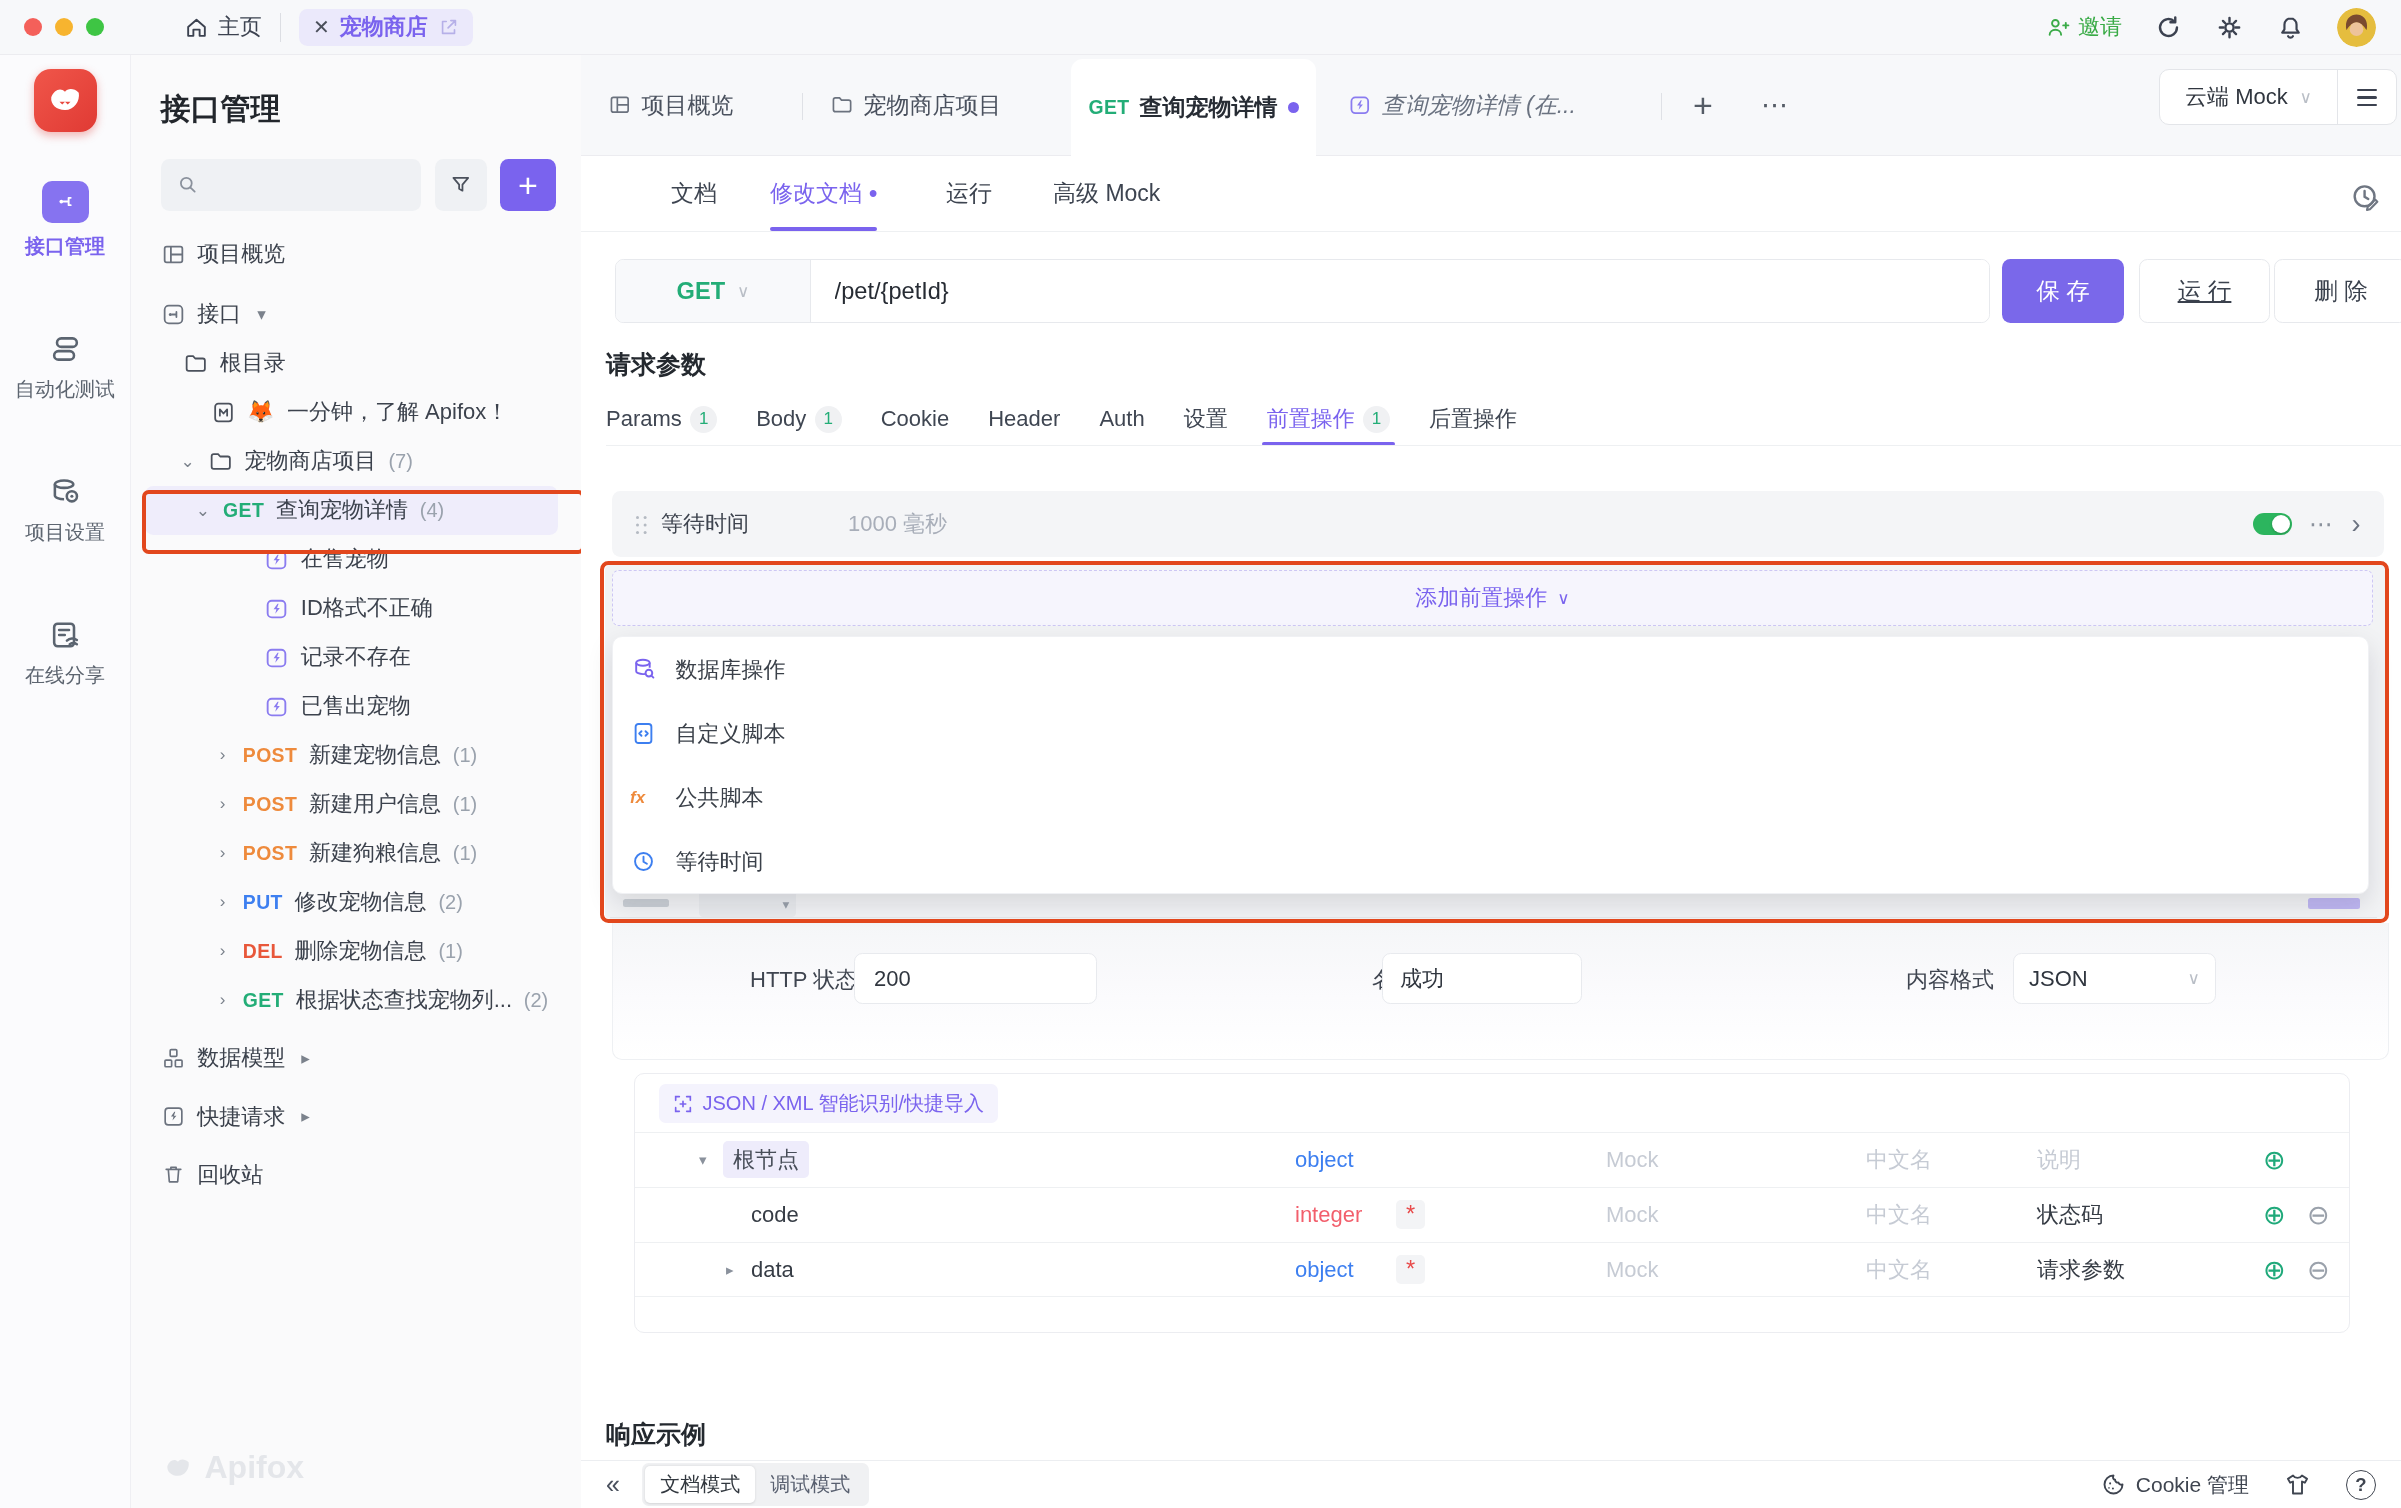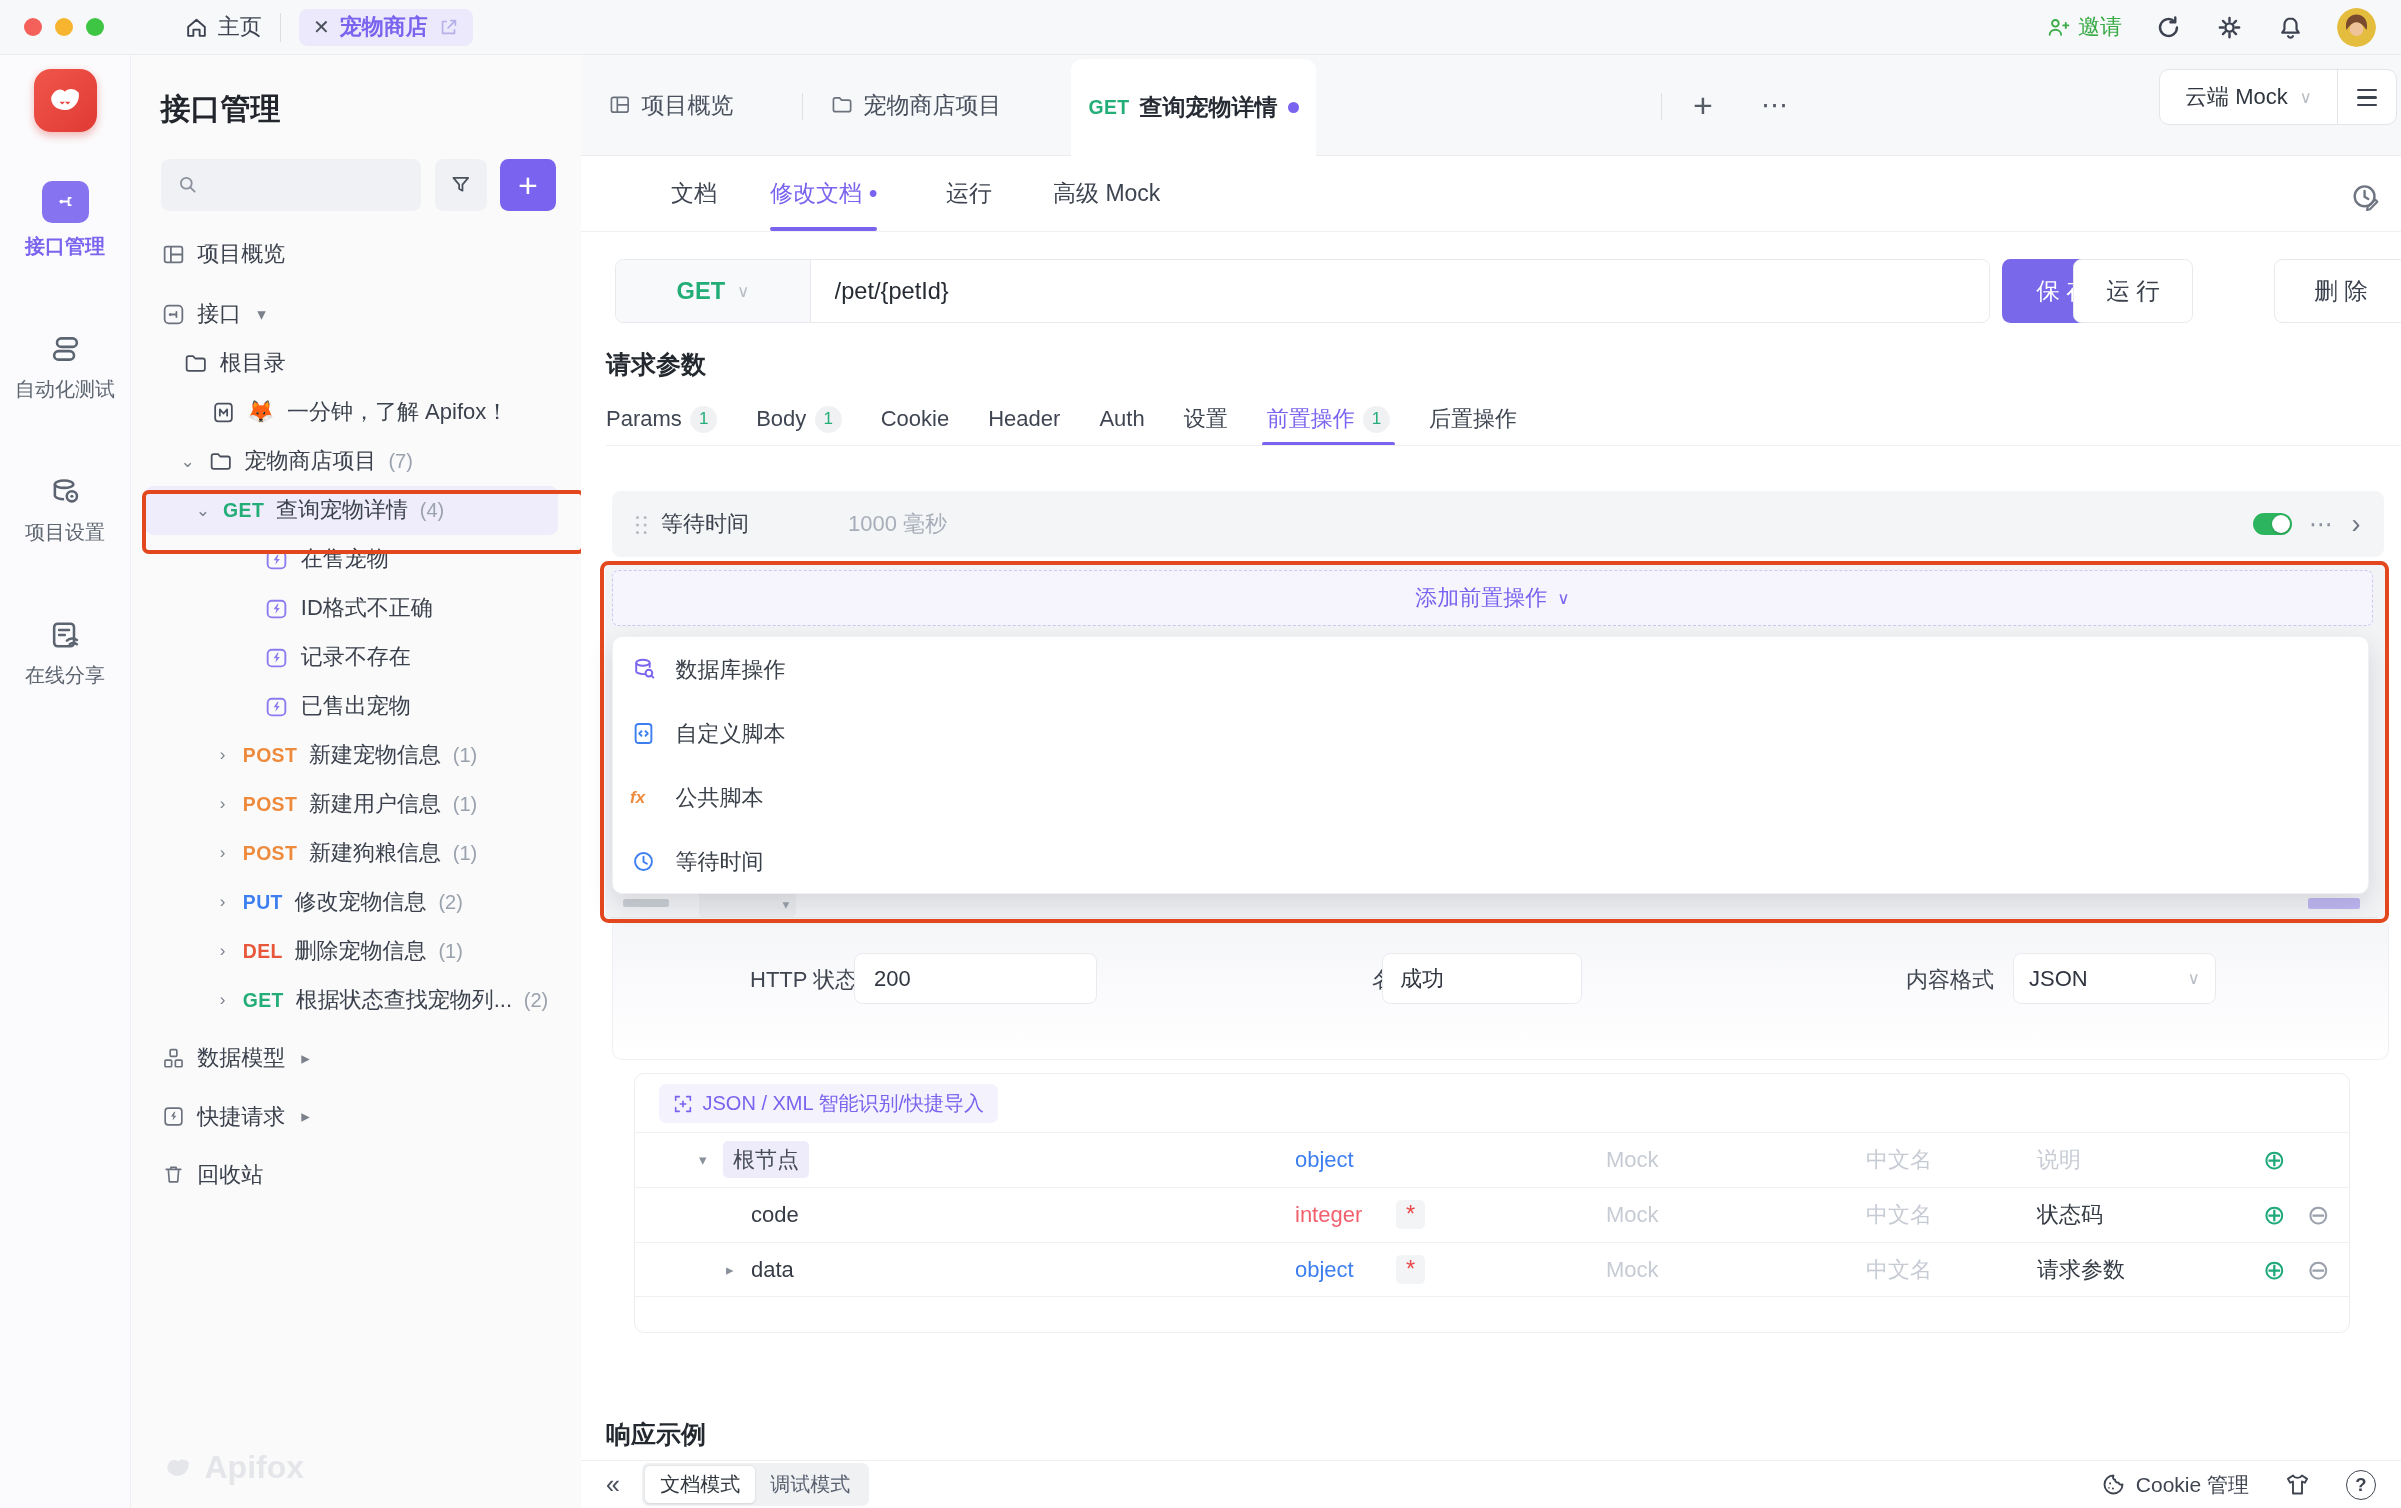--- a/index.html
+++ b/index.html
@@ -69,21 +69,21 @@
   .hist { position:absolute; left:1768px; top:125px; color:#6f7682; }
 
   .reqbar { position:absolute; left:34px; top:204px; width:1375px; height:64px; border:0.8px solid #e7e9ed; border-radius:8.4px; background:#fff; display:flex; overflow:hidden; }
   .method { width:195px; background:#f8f9fb; border-right:0.8px solid #e7e9ed; display:flex; align-items:center; justify-content:center; gap:11.8px; }
   .method .m { color:#23ad77; font-weight:bold; font-size:23.6px; }
   .method .v { color:#b9bec6; font-size:17px; }
   .url { flex:1; border:none; outline:none; font-size:23.6px; color:#262b33; padding-left:23.6px; font-family:"Liberation Sans",sans-serif; background:#fff; }
   .btn { position:absolute; top:204px; height:64px; border-radius:8.4px; font-size:23.6px; display:flex; align-items:center; justify-content:center; }
   .btn.save { left:1421px; width:122px; background:#7a68ea; color:#fff; }
   .btn.ghost { background:#fff; border:0.8px solid #e7e9ed; color:#3a414d; }
-  .btn.run { left:1492px; width:120px; }
+  .btn.run { left:1558px; width:131px;text-decoration:underline; }
   .btn.del { left:1693px; width:134px; }
 
   .sec-title { position:absolute; left:25px; font-size:25px; font-weight:bold; color:#24292f; }
   .ptabs { position:absolute; left:25px; top:337px; height:54px; display:flex; gap:39px; font-size:22px; color:#3f4652; }
   .ptab { position:relative; height:100%; display:flex; align-items:center; gap:8.4px; }
   .ptab.active { color:#7a63ee; }
   .ptab .u { position:absolute; left:-5px; right:-5px; bottom:0; height:4.2px; background:#7a63ee; border-radius:2.5px; }
   .badge { min-width:27px; height:27px; border-radius:13.5px; background:#f0f1f3; color:#23ad77; font-size:17px; display:flex; align-items:center; justify-content:center; padding:0 5px; }
   .ptabs-line { position:absolute; left:25px; right:0; top:390px; height:0.8px; background:#eef0f2; }
 
@@ -407,20 +407,27 @@
       <svg width="23.6" height="23.6" viewBox="0 0 24 24">
           <path d="M3.5 7c0-1.1.9-2 2-2h4.2l2 2.2h7.3c1.1 0 2 .9 2 2V17c0 1.1-.9 2-2 2H5.5c-1.1 0-2-.9-2-2z" fill="none" stroke="#6b727e" stroke-width="1.7" stroke-linejoin="round"></path>
         </svg>
       <span>宠物商店项目</span>
     </div>
     <div class="wtab active" style="left:490px;width:245px">
       <span class="mtag m-get">GET</span>
       <span style="font-weight:bold;color:#272c34">查询宠物详情</span>
       <span class="tdot"></span>
     </div>
+    <div class="wtab" style="left:767px;width:261px;font-style:italic;color:#6a7280">
+      <svg width="23.6" height="23.6" viewBox="0 0 24 24">
+          <rect x="3.5" y="4.5" width="17" height="16" rx="4" fill="none" stroke="#8b7cf0" stroke-width="1.8"></rect>
+          <path d="M13 7.5 9.2 12.6h2.7L10.8 17l4.4-5.4h-2.7l1.5-4.1z" fill="#8b7cf0"></path>
+        </svg>
+      <span>查询宠物详情 (在...</span>
+    </div>
     <div class="vsep" style="left:1080px"></div>
     <div class="wtab" style="left:1112px;width:42px;font-size:34px;font-weight:300;color:#555c66">+</div>
     <div class="wtab" style="left:1180px;width:51px;font-size:27px;color:#555c66;letter-spacing:1.7px">⋯</div>
     <div class="mockbtn">
       <div class="mock-main">
         <span>云端 Mock</span>
         <span style="color:#b9bec6;font-size:17px">∨</span>
       </div>
       <div class="mock-burger">
         <span class="bline"></span>

